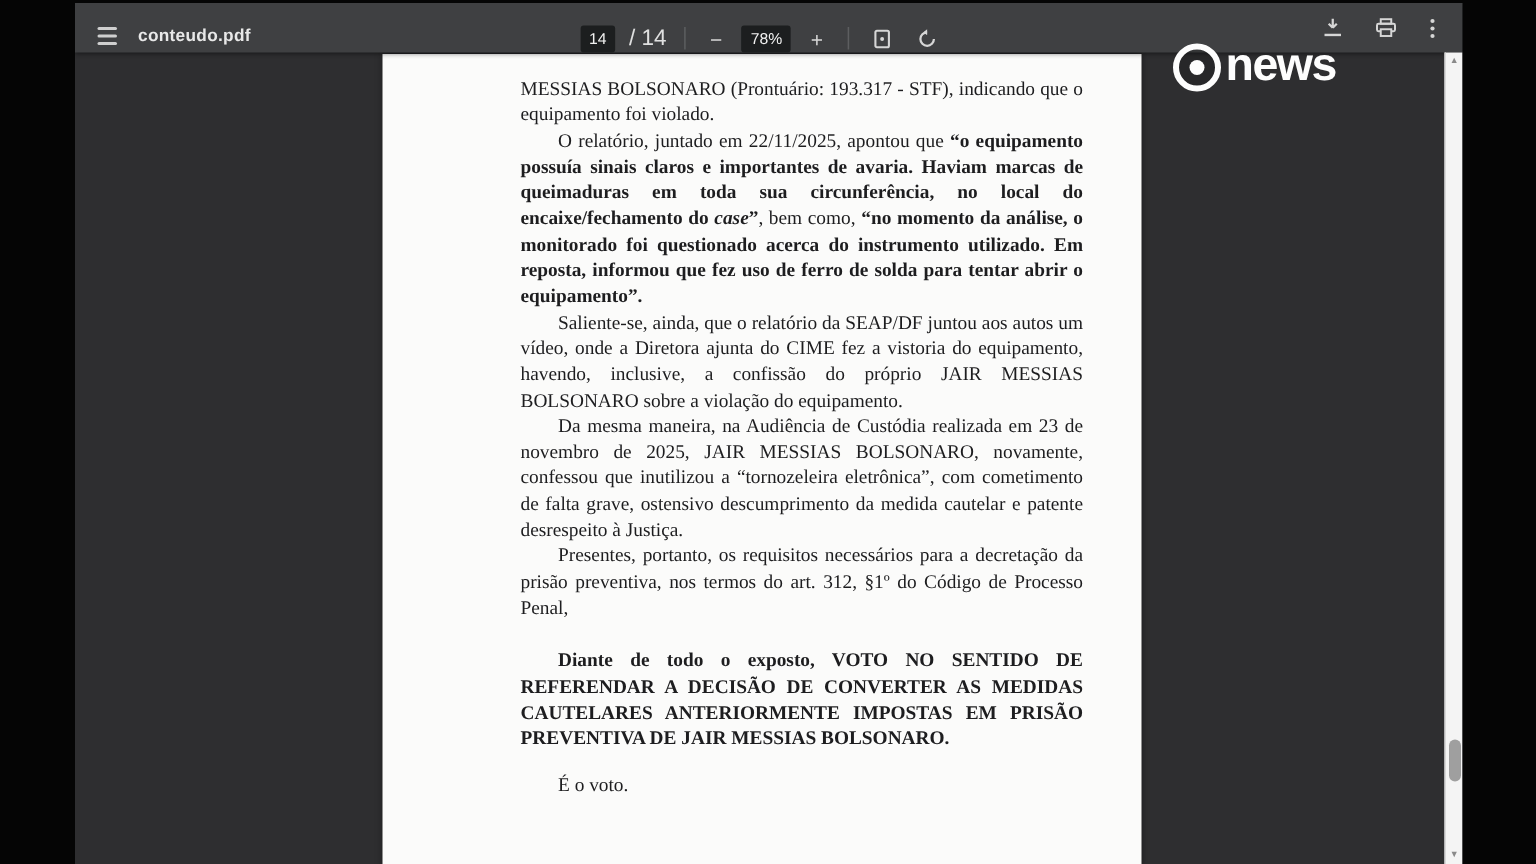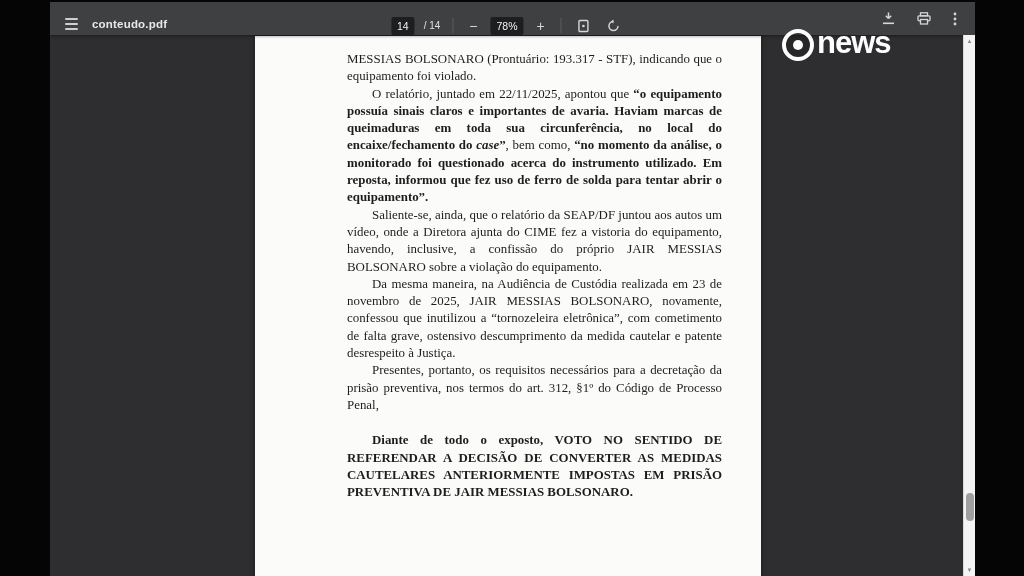--- a/index.html
+++ b/index.html
@@ -39,21 +39,21 @@
   .tb-center {
     position: absolute; left: 50%; top: 0; height: 47px;
     transform: translateX(-52%);
     display: flex; align-items: center; gap: 9px;
   }
   .num-box {
     background: #1c1e1f; color: #f1f1f1;
     font-size: 10.5px; padding: 3px 6px; border-radius: 2px;
     min-width: 16px; text-align: center;
   }
-  .page-total { font-size: 10px; color: #e0e0e0; }
+  .page-total { font-size: 15px; color: #e0e0e0; }
   .tb-divider { width: 1px; height: 15px; background: #5d5e60; margin: 0 3px; }
   .tb-btn {
     color: #d6d6d6; font-size: 14px; line-height: 1;
     background: none; border: none; cursor: pointer;
     padding: 3px 4px; font-family: "Liberation Sans", sans-serif;
     display: flex; align-items: center; justify-content: center;
   }
   .tb-btn svg { display: block; }
 
   .tb-right {
@@ -141,20 +141,21 @@
 <div class="viewer">
 
   <div class="page">
     <div class="page-inner">
         <p class="no-indent"><span>MESSIAS BOLSONARO (Prontuário: 193.317 - STF), indicando que o equipamento foi violado.</span></p>
         <p><span>O relatório, juntado em 22/11/2025, apontou que </span><span class="b">“o equipamento possuía sinais claros e importantes de avaria. Haviam marcas de queimaduras em toda sua circunferência, no local do encaixe/fechamento do </span><span class="b i">case</span><span class="b">”</span><span>, bem como, </span><span class="b">“no momento da análise, o monitorado foi questionado acerca do instrumento utilizado. Em reposta, informou que fez uso de ferro de solda para tentar abrir o equipamento”.</span></p>
         <p><span>Saliente-se, ainda, que o relatório da SEAP/DF juntou aos autos um vídeo, onde a Diretora ajunta do CIME fez a vistoria do equipamento, havendo, inclusive, a confissão do próprio JAIR MESSIAS BOLSONARO sobre a violação do equipamento.</span></p>
         <p><span>Da mesma maneira, na Audiência de Custódia realizada em 23 de novembro de 2025, JAIR MESSIAS BOLSONARO, novamente, confessou que inutilizou a “tornozeleira eletrônica”, com cometimento de falta grave, ostensivo descumprimento da medida cautelar e patente desrespeito à Justiça.</span></p>
         <p><span>Presentes, portanto, os requisitos necessários para a decretação da prisão preventiva, nos termos do art. 312, §1º do Código de Processo Penal,</span></p>
         <p class="voto"><span class="b">Diante de todo o exposto, VOTO NO SENTIDO DE REFERENDAR A DECISÃO DE CONVERTER AS MEDIDAS CAUTELARES ANTERIORMENTE IMPOSTAS EM PRISÃO PREVENTIVA DE JAIR MESSIAS BOLSONARO.</span></p>
+        <p class="closing"><span>É o voto.</span></p>
       </div>
   </div>
 
   <div class="toolbar">
     <div class="tb-left">
       <div class="hamburger">
         <span></span>
           <span></span>
           <span></span>
       </div>

